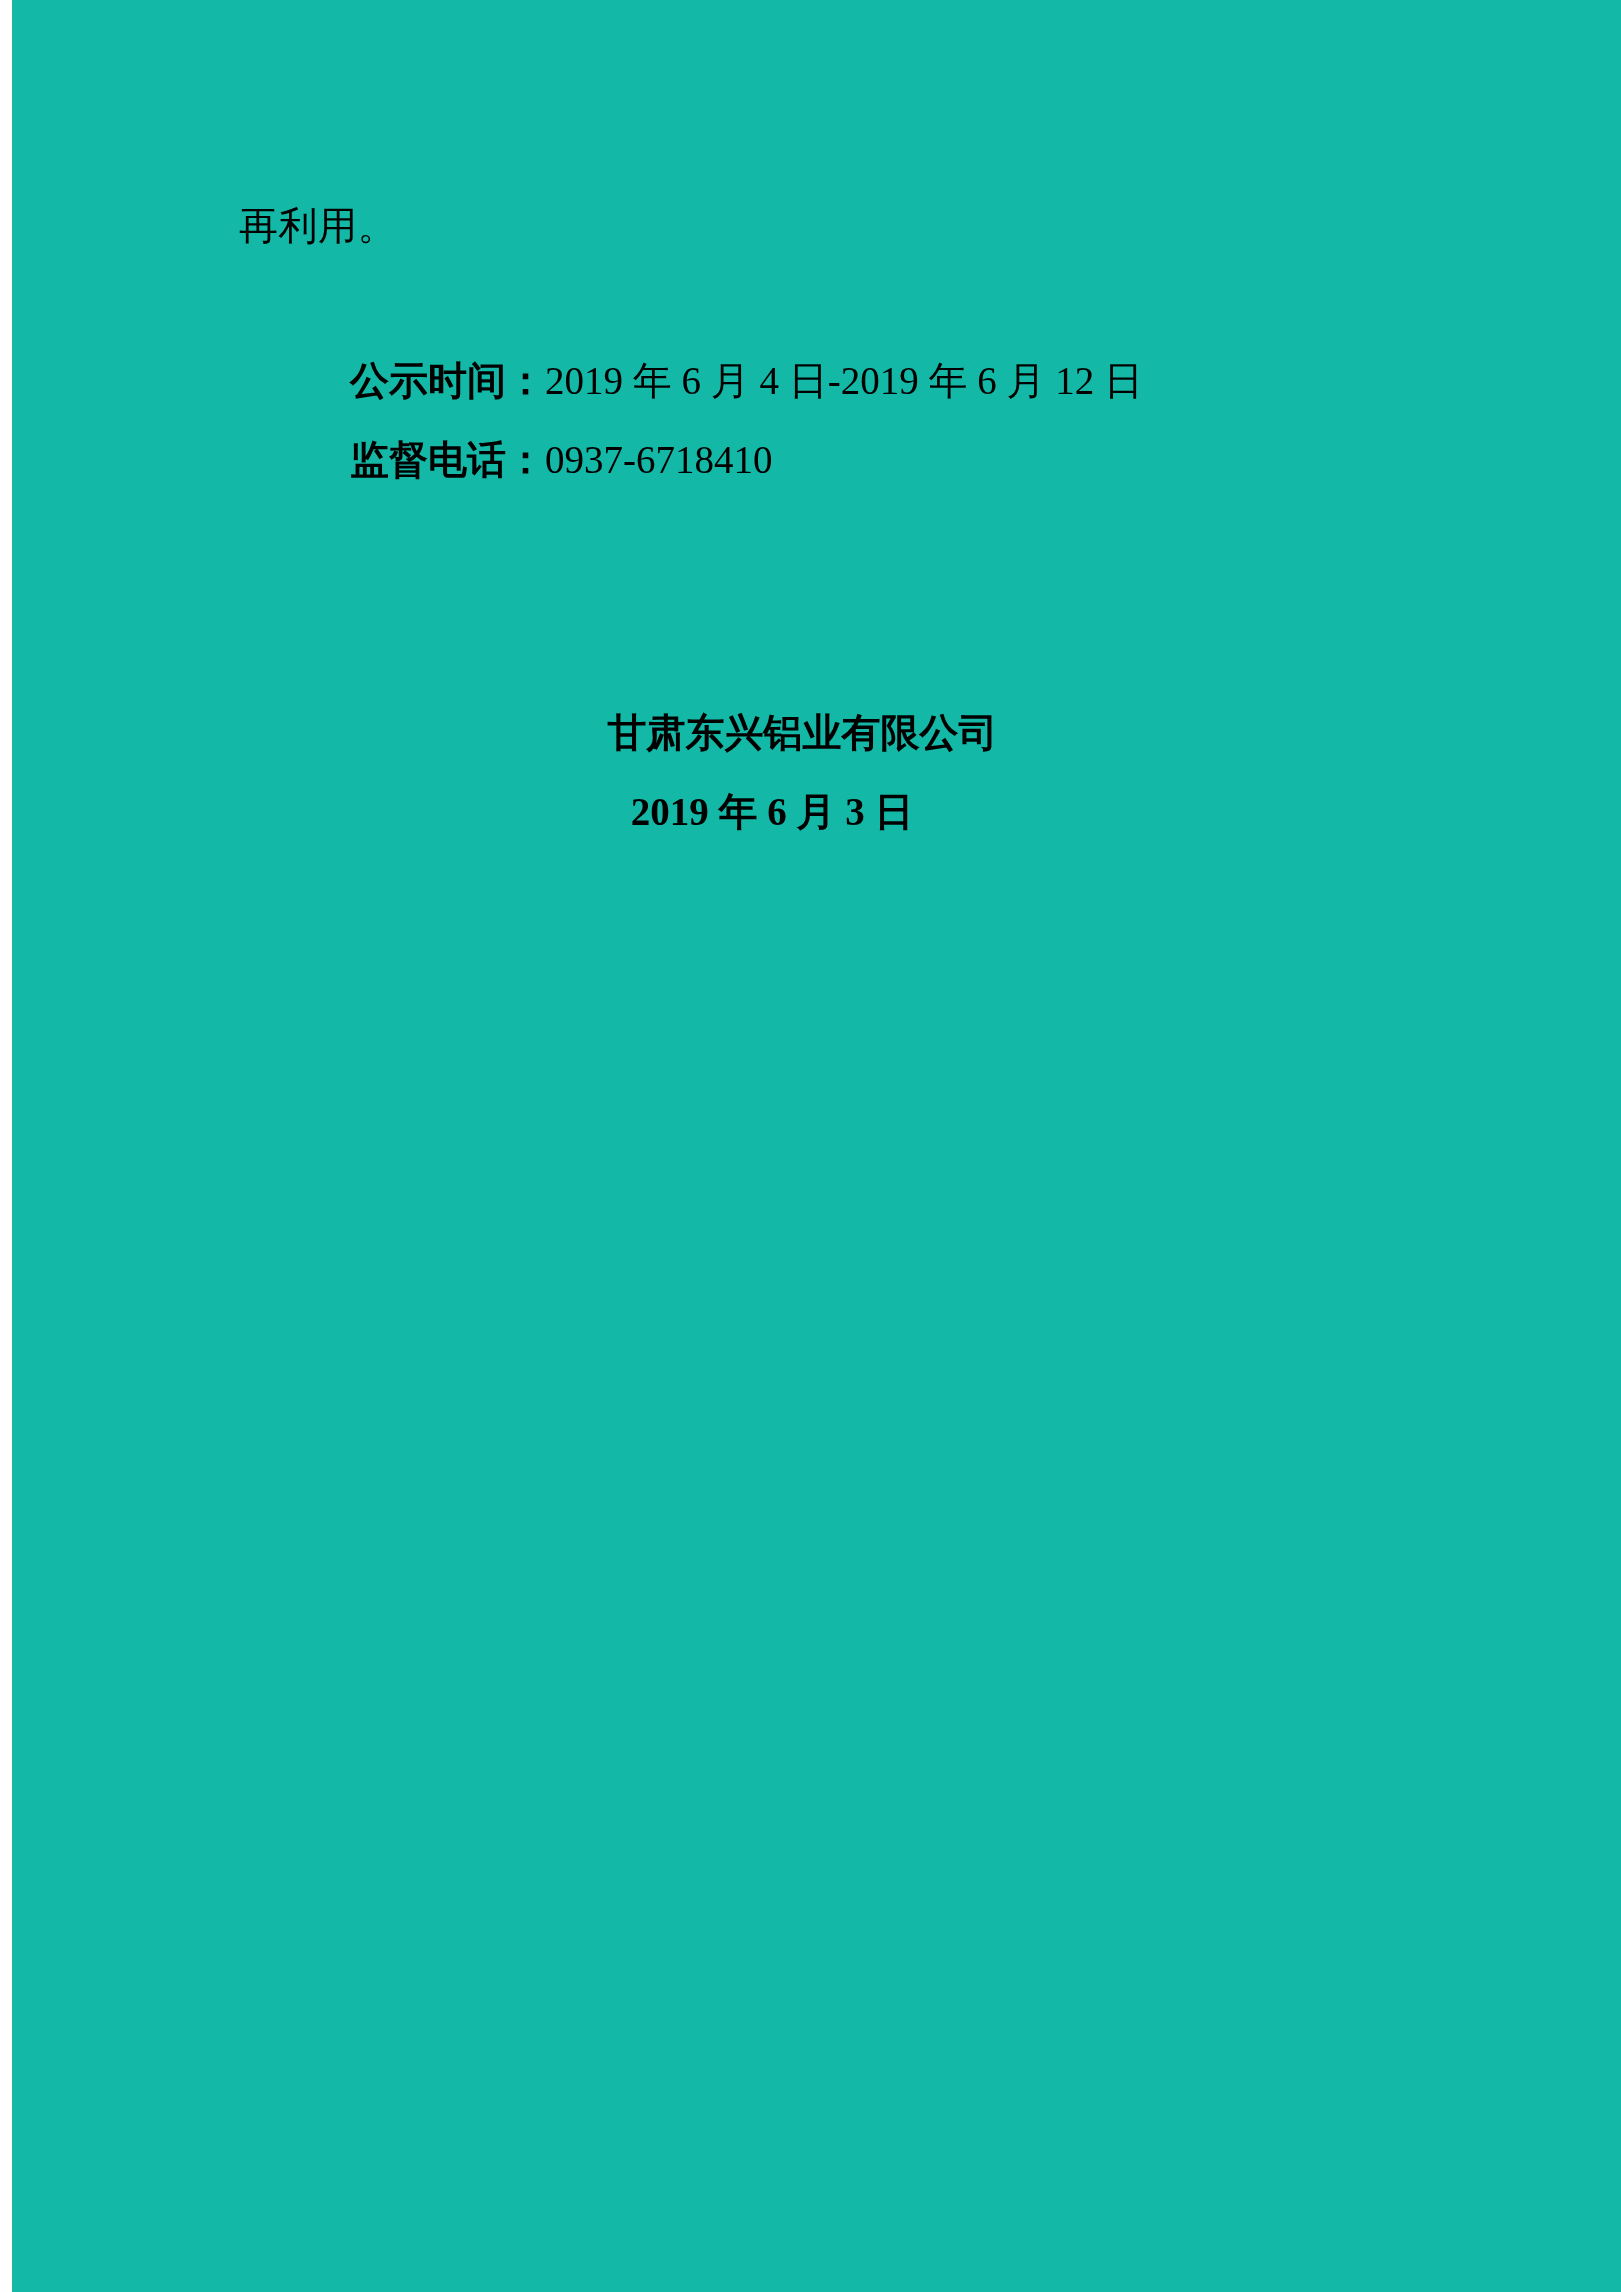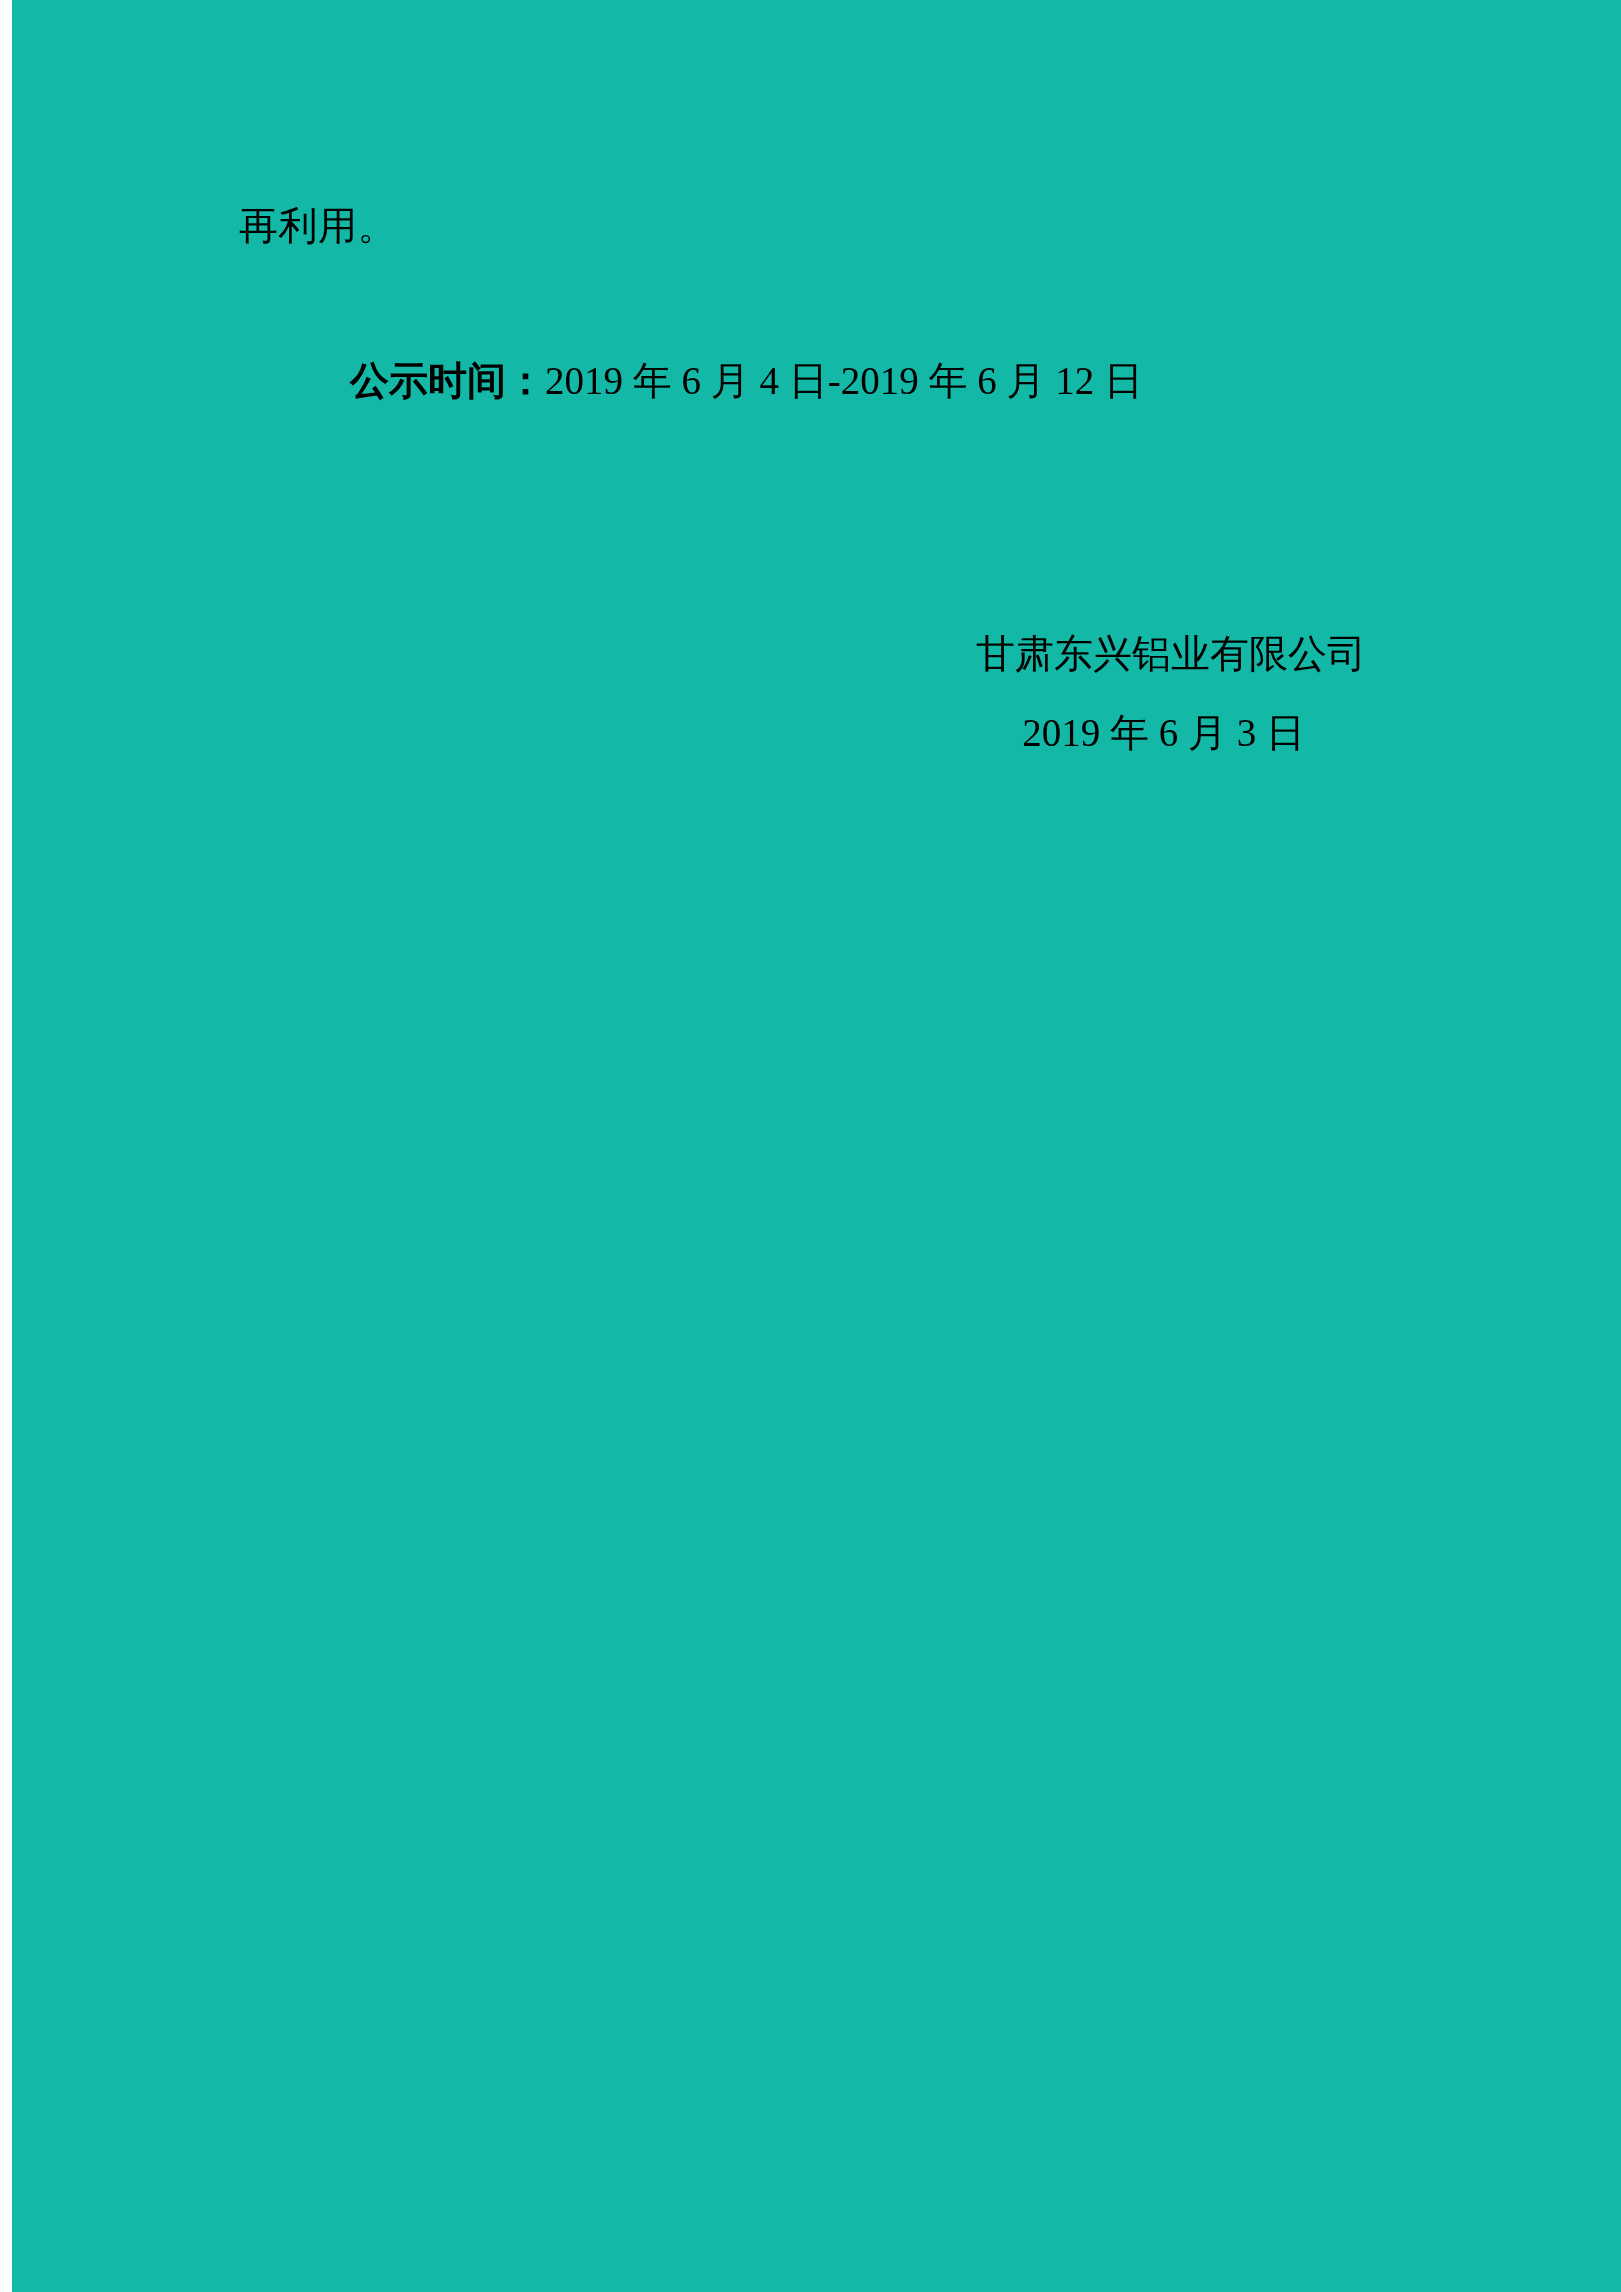--- a/index.html
+++ b/index.html
@@ -55,22 +55,23 @@
     margin: 0;
     padding-left: 76px;
     white-space: nowrap;
   }
   .notice-label {
     font-weight: bold;
     margin-left: 35px;
   }
   .sig-block {
     margin-top: 194px;
-    text-align: right;
+    text-align: center;
     padding-right: 39px;
+    font-weight: bold;
   }
   .sig-line {
     font-size: 39px;
     line-height: 79px;
     margin: 0;
     white-space: nowrap;
   }
   .sig-line.date {
     padding-right: 61px;
   }
@@ -83,20 +84,23 @@
 
     <p class="para para-first">再利用。</p>
 
 
     <div class="block-gap"></div>
 
     <p class="notice-line">
       <span class="notice-label">公示时间：</span><span>2019 年 6 月 4 日-2019 年 6 月 12 日</span>
     </p>
 
+    <p class="notice-line">
+      <span class="notice-label">监督电话：</span><span>0937-6718410</span>
+    </p>
 
     <div class="sig-block">
       <p class="sig-line">甘肃东兴铝业有限公司</p>
       <p class="sig-line date">2019 年 6 月 3 日</p>
     </div>
 
   </div>
 </div>
 
 

